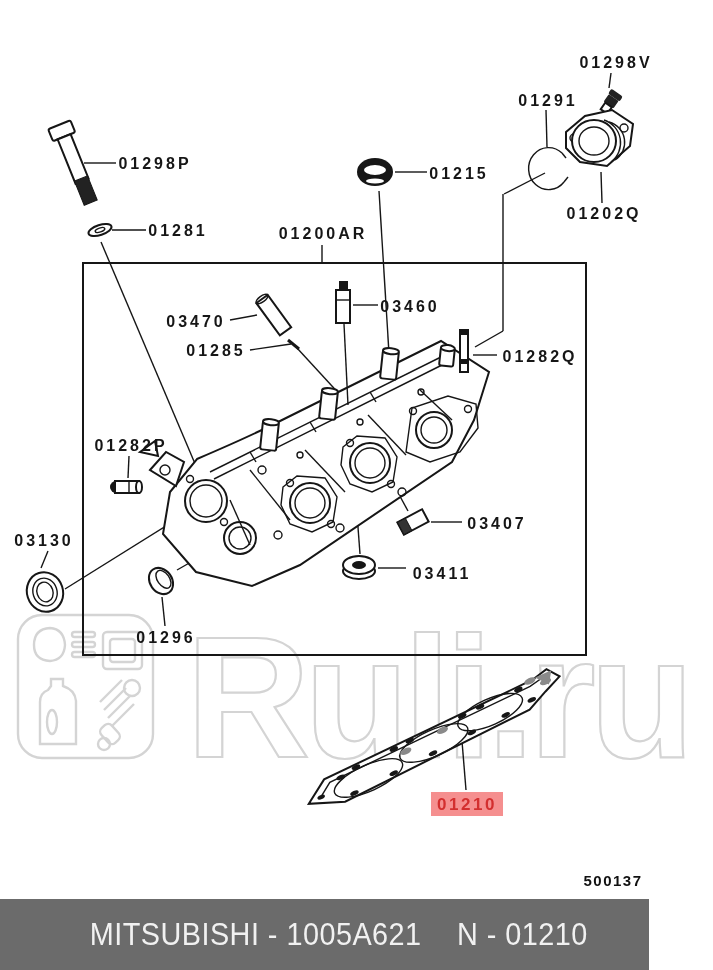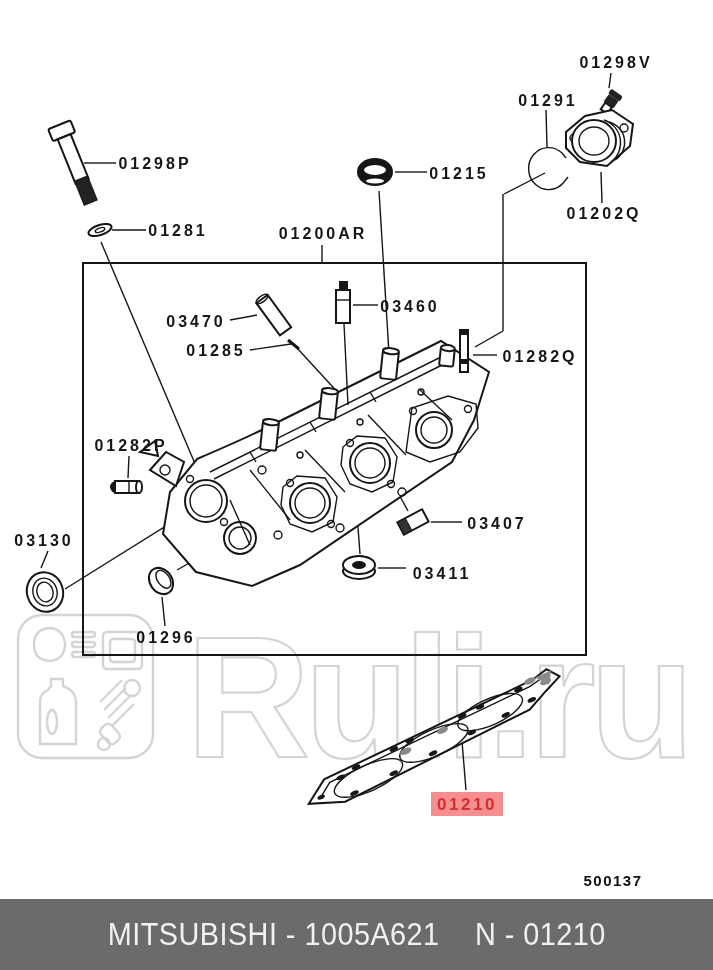--- a/index.html
+++ b/index.html
@@ -7,22 +7,22 @@
           font-family:"Liberation Sans",sans-serif;}
   svg text{font-family:"Liberation Sans",sans-serif;}
   .plabel{font-size:16px;font-weight:bold;letter-spacing:3px;fill:#161616;text-anchor:middle;}
   .sheetnum{font-size:15px;font-weight:bold;letter-spacing:1.5px;fill:#111;text-anchor:middle;}
   .hl-text{font-size:17px;font-weight:bold;letter-spacing:2.5px;fill:#d32f2f;text-anchor:middle;}
   .wm{stroke:#d4d4d4;fill:none;stroke-width:2.4;}
   .wm-text{font-size:172px;font-weight:bold;letter-spacing:-6px;fill:none;stroke:#d4d4d4;stroke-width:2.2px;}
   .ln{stroke:#161616;stroke-width:1.4;fill:none;}
   .pt{stroke:#161616;stroke-width:2;fill:#ffffff;}
   .ptn{stroke:#161616;stroke-width:1.4;fill:none;}
-  .footer{position:absolute;left:0;top:899px;width:713px;height:71px;background:#6b6b6b;
-          display:flex;align-items:center;justify-content:center;}
+  .footer{position:absolute;left:0;top:899px;width:621px;height:71px;background:#6b6b6b;
+          display:flex;align-items:center;justify-content:center;padding-left:28px;}
   .footer-inner{display:flex;gap:38px;color:#f1f1f1;font-size:31px;letter-spacing:0.5px;
           transform:scaleX(0.93);white-space:nowrap;}
 </style>
 </head>
 <body>
 
 <div class="screen">
 
 <svg width="713" height="899" viewBox="0 0 713 899">
 

